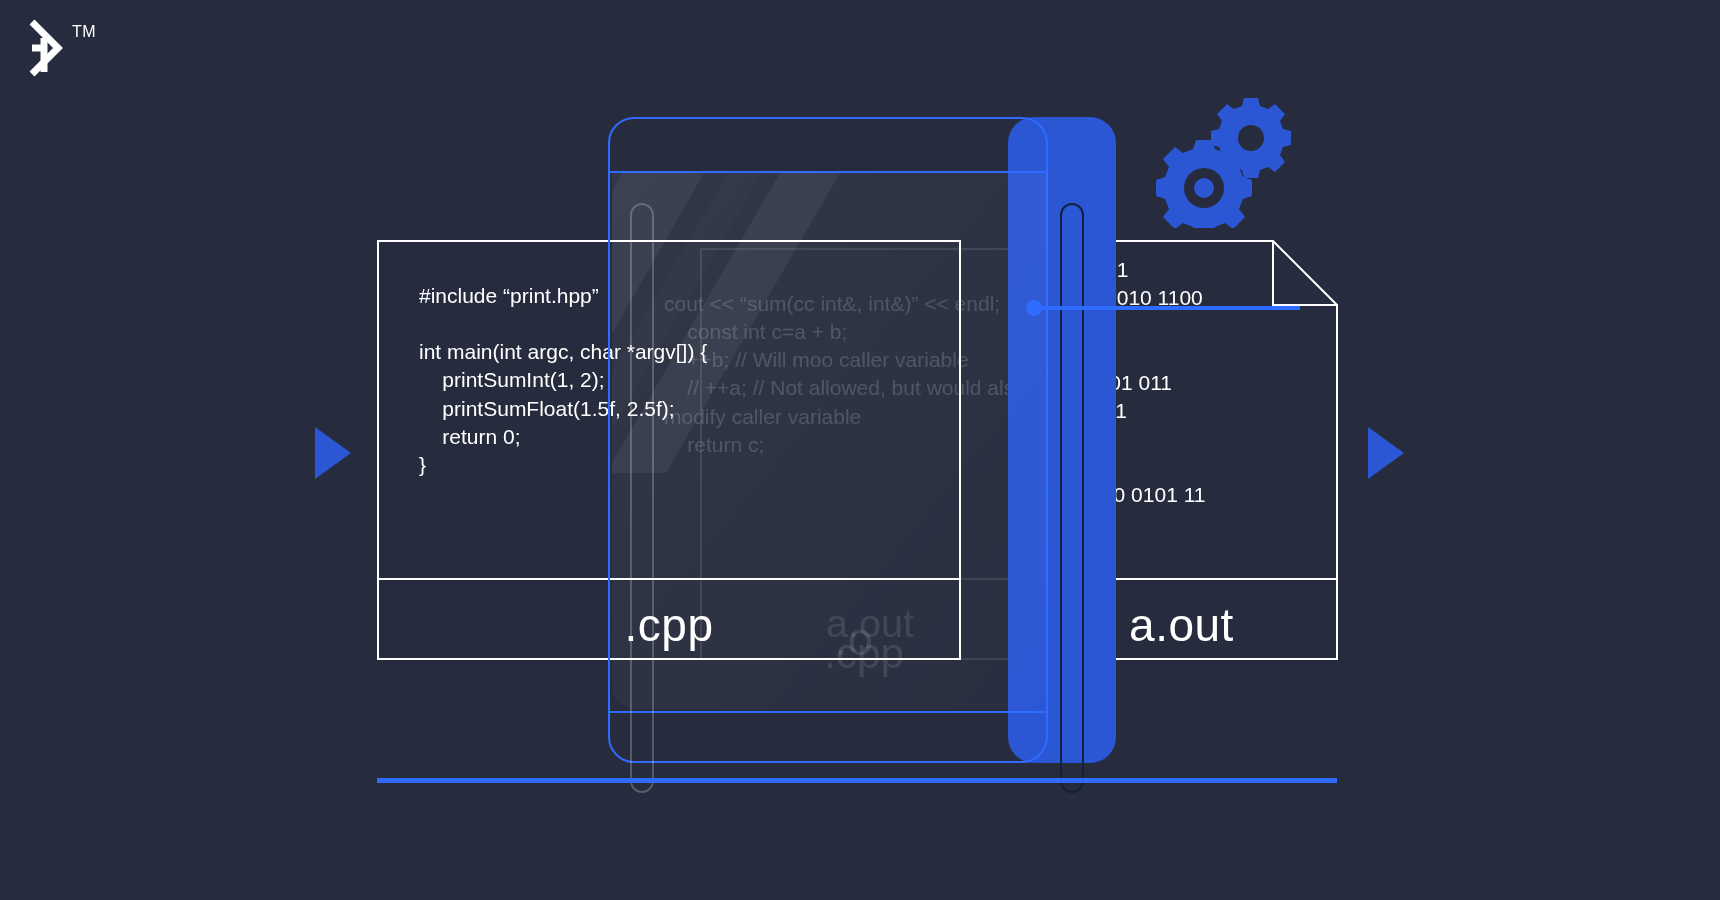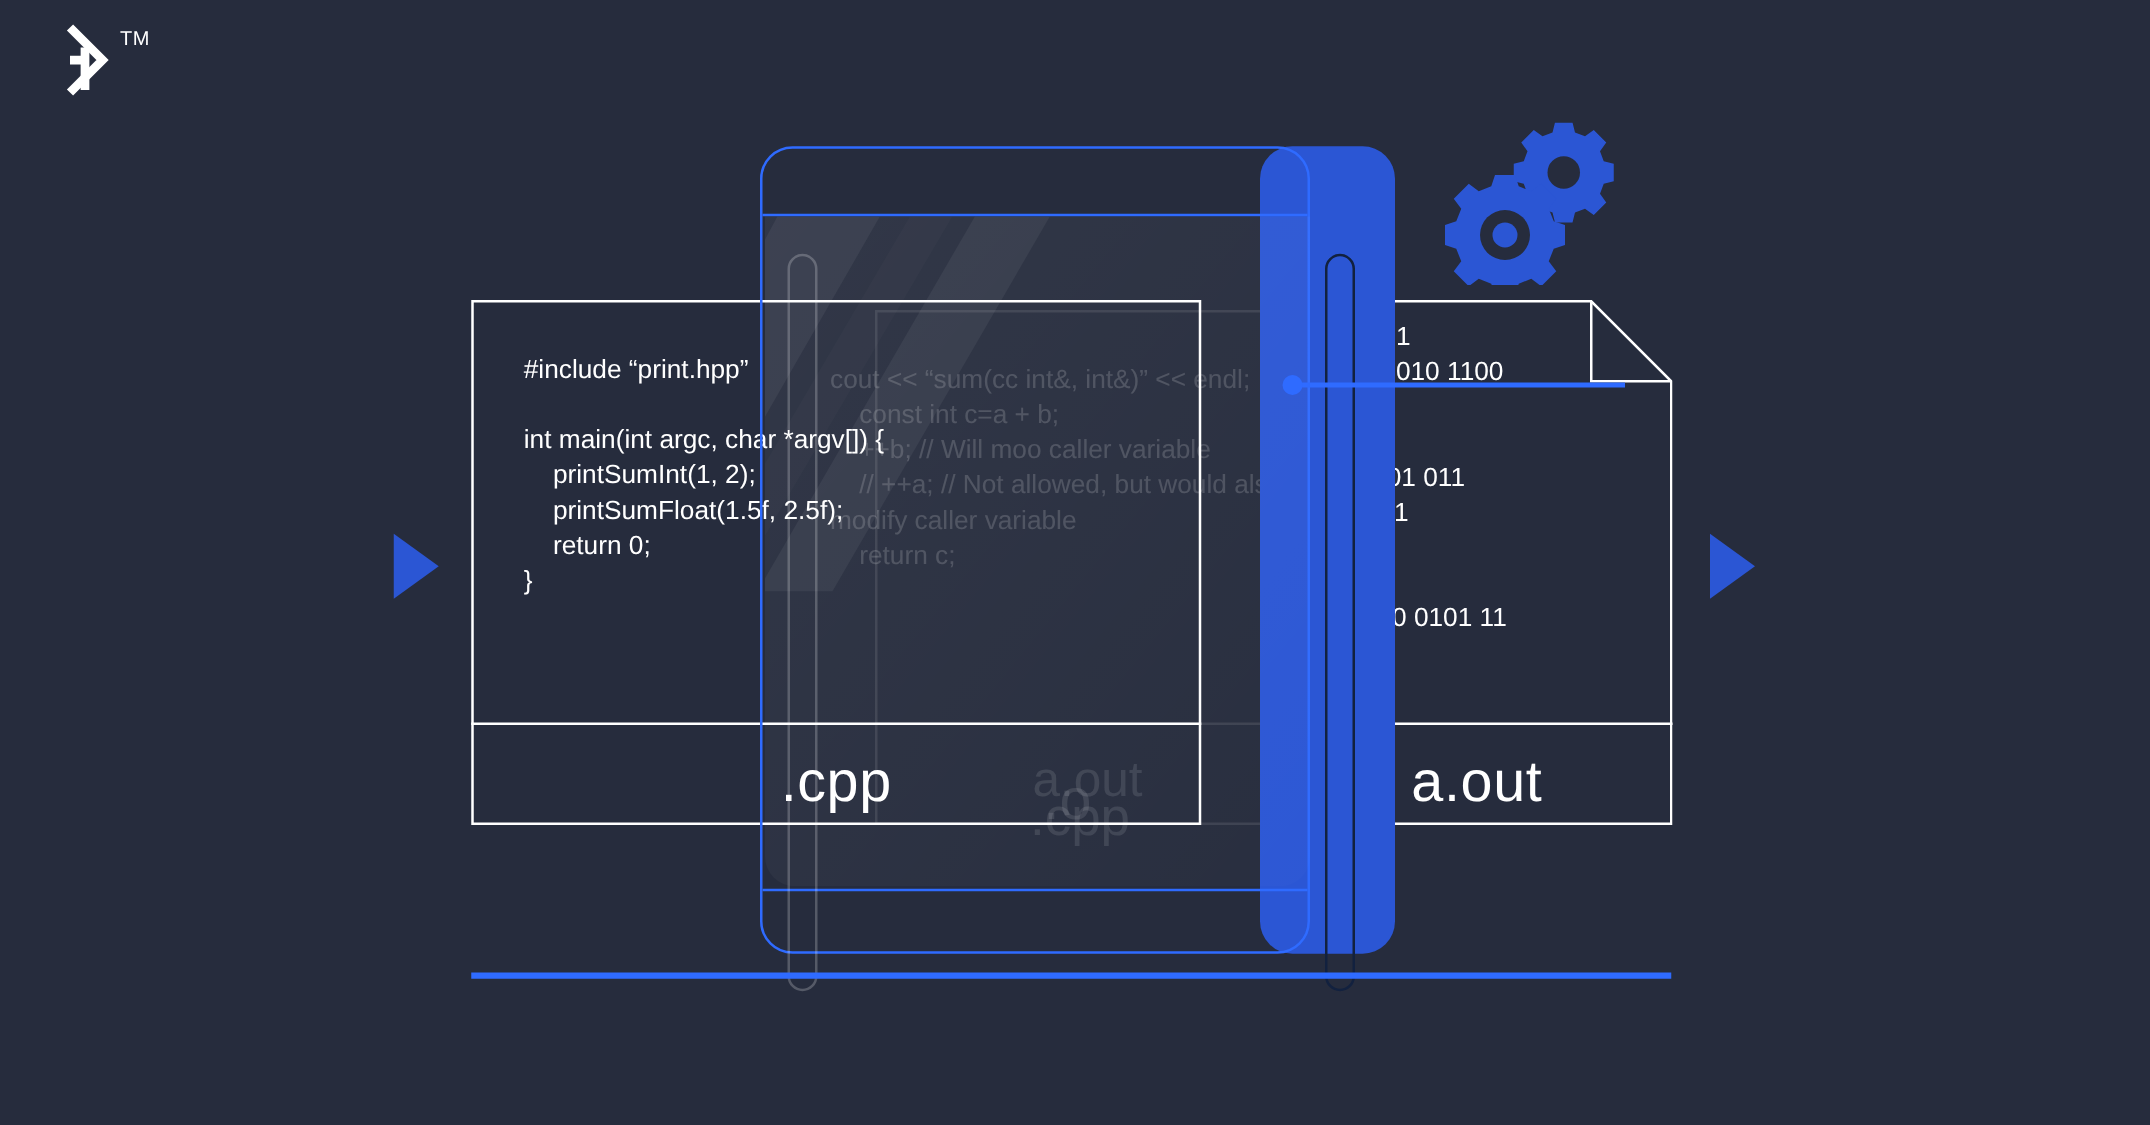--- a/index.html
+++ b/index.html
@@ -15,21 +15,21 @@
     position: relative;
     width: 1720px;
     height: 900px;
     background: #262c3d;
     overflow: hidden;
   }
 
   
   #logo {
     position: absolute;
-    left: 36px;
+    left: 12px;
     top: 16px;
     width: 90px;
     height: 66px;
   }
   #logo .tm {
     position: absolute;
     left: 60px;
     top: 8px;
     color: #ffffff;
     font-size: 16px;

